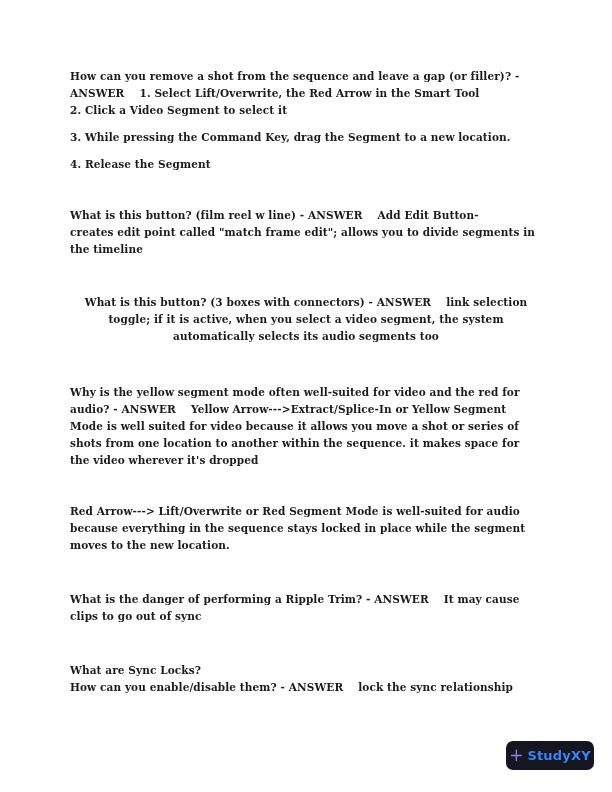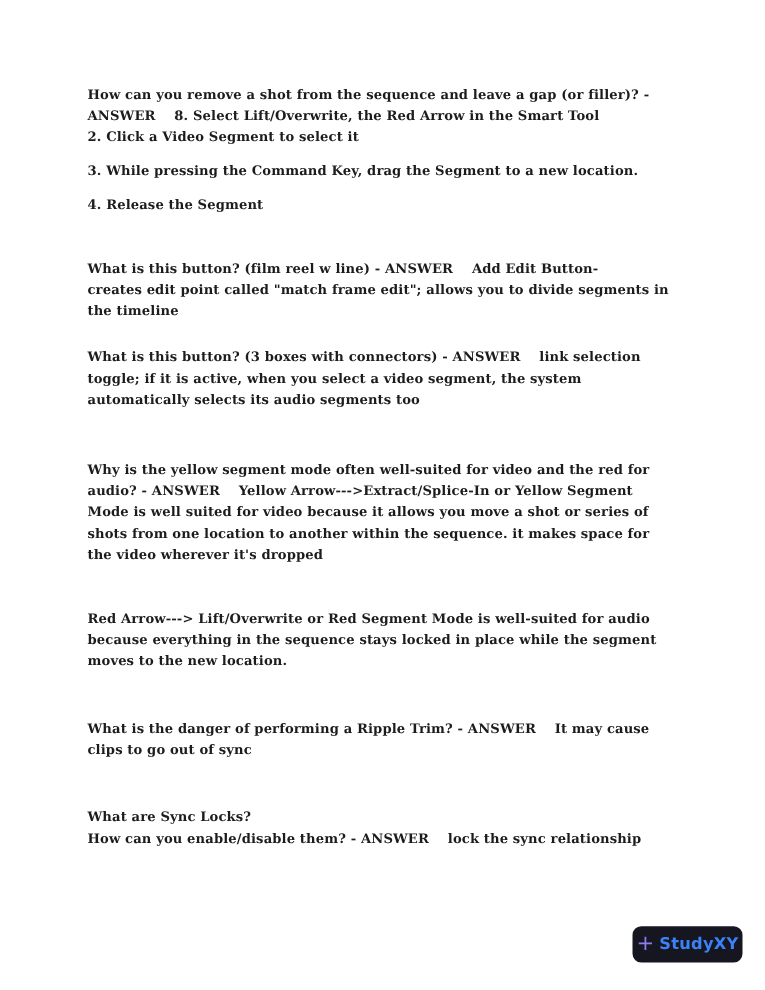--- a/index.html
+++ b/index.html
@@ -27,21 +27,21 @@
     font-size: 10.5px;
     line-height: 17px;
     font-weight: 700;
     color: #1c1c1c;
     white-space: pre-wrap;
     letter-spacing: 0.1px;
   }
   .mt-sm  { margin-top: 10px; }
   .mt-sm2 { }
   .mt-34  { margin-top: 34px; }
-  .mt-36  { margin-top: 20px; }
+  .mt-36  { margin-top: 36px; text-align: center; }
   .mt-37  { margin-top: 37px; }
   .mt-39  { margin-top: 39px; }
   .badge {
     position: absolute;
     left: 506px;
     top: 741px;
     width: 88px;
     height: 29px;
     border-radius: 7px;
     background: #161621;
@@ -66,21 +66,21 @@
     line-height: 1;
   }
   .badge .brand-primary { color: #3b82f6; }
   .badge .brand-accent  { color: #3b82f6; }
 </style>
 </head>
 <body>
 
 <div class="page">
   <div class="content">
-    <p class="para">How can you remove a shot from the sequence and leave a gap (or filler)? - ANSWER    8. Select Lift/Overwrite, the Red Arrow in the Smart Tool</p>
+    <p class="para">How can you remove a shot from the sequence and leave a gap (or filler)? - ANSWER    1. Select Lift/Overwrite, the Red Arrow in the Smart Tool</p>
     <p class="para mt-sm2">2. Click a Video Segment to select it</p>
     <p class="para mt-sm">3. While pressing the Command Key, drag the Segment to a new location.</p>
     <p class="para mt-sm">4. Release the Segment</p>
     <p class="para mt-34">What is this button? (film reel w line) - ANSWER    Add Edit Button-</p>
     <p class="para mt-sm2">creates edit point called "match frame edit"; allows you to divide segments in the timeline</p>
     <p class="para mt-36">What is this button? (3 boxes with connectors) - ANSWER    link selection toggle; if it is active, when you select a video segment, the system automatically selects its audio segments too</p>
     <p class="para mt-39">Why is the yellow segment mode often well-suited for video and the red for audio? - ANSWER    Yellow Arrow---&gt;Extract/Splice-In or Yellow Segment Mode is well suited for video because it allows you move a shot or series of shots from one location to another within the sequence. it makes space for the video wherever it's dropped</p>
     <p class="para mt-34">Red Arrow---&gt; Lift/Overwrite or Red Segment Mode is well-suited for audio because everything in the sequence stays locked in place while the segment moves to the new location.</p>
     <p class="para mt-37">What is the danger of performing a Ripple Trim? - ANSWER    It may cause clips to go out of sync</p>
     <p class="para mt-37">What are Sync Locks?</p>

